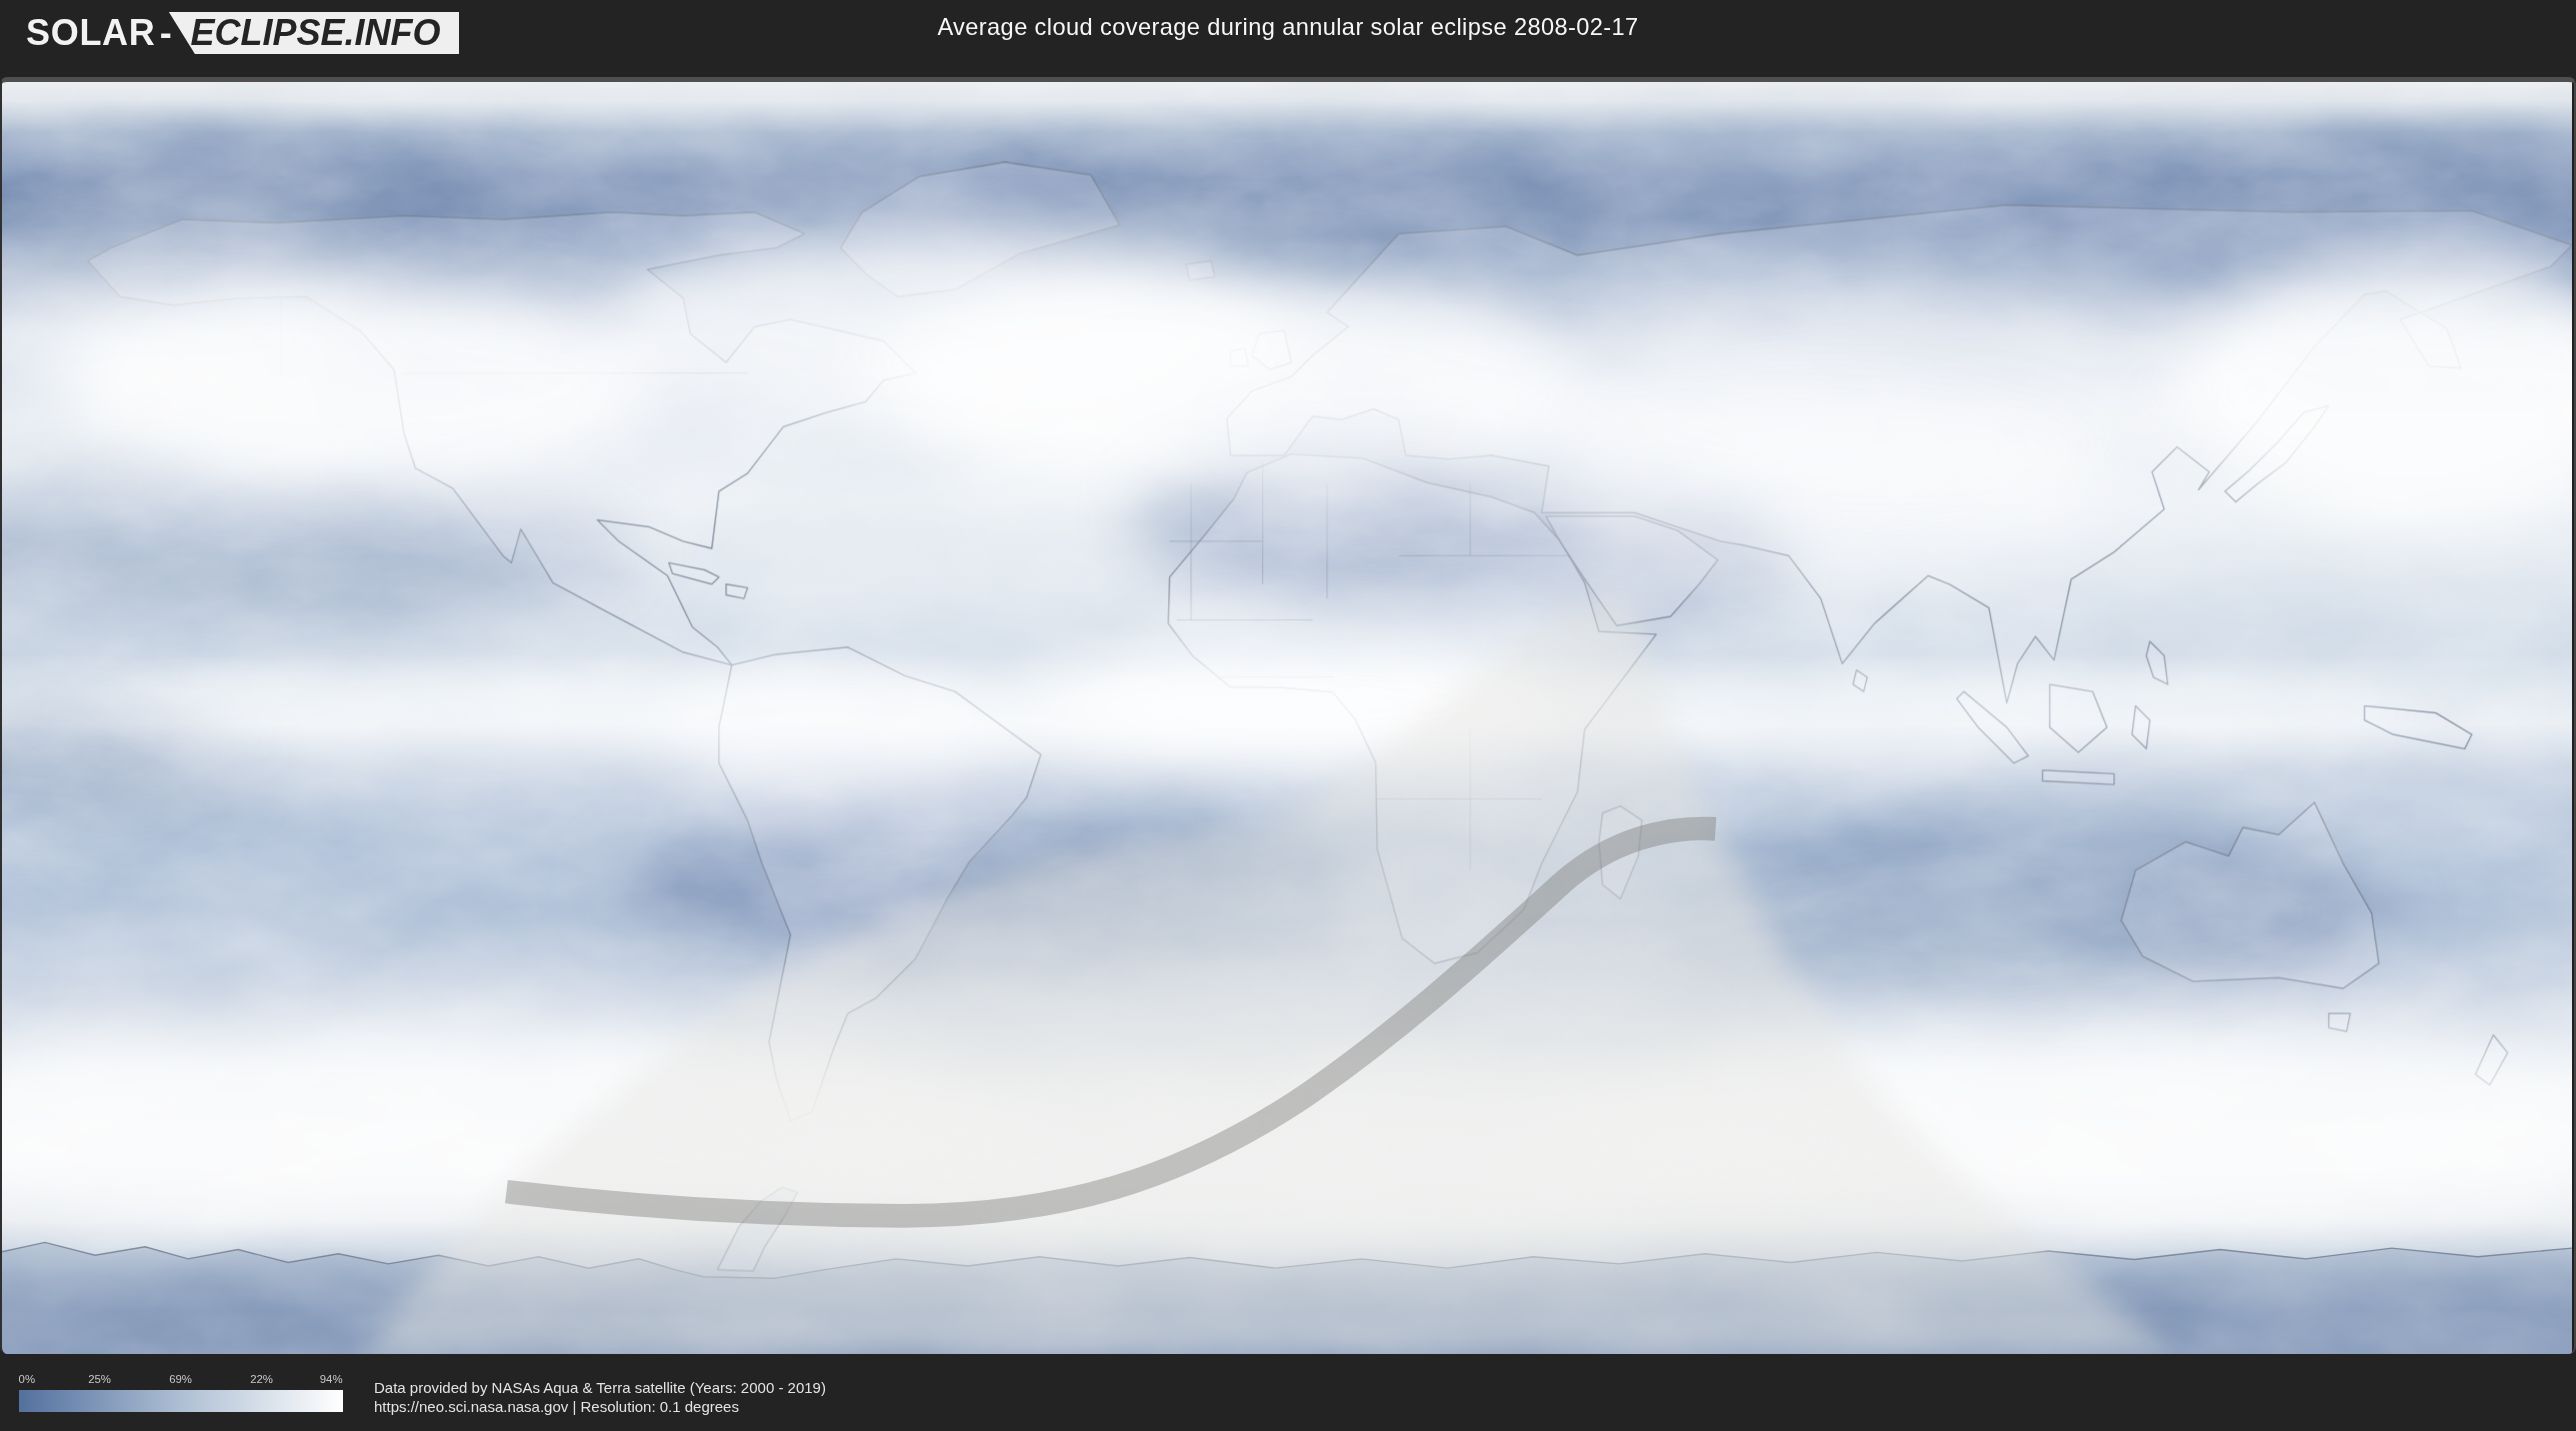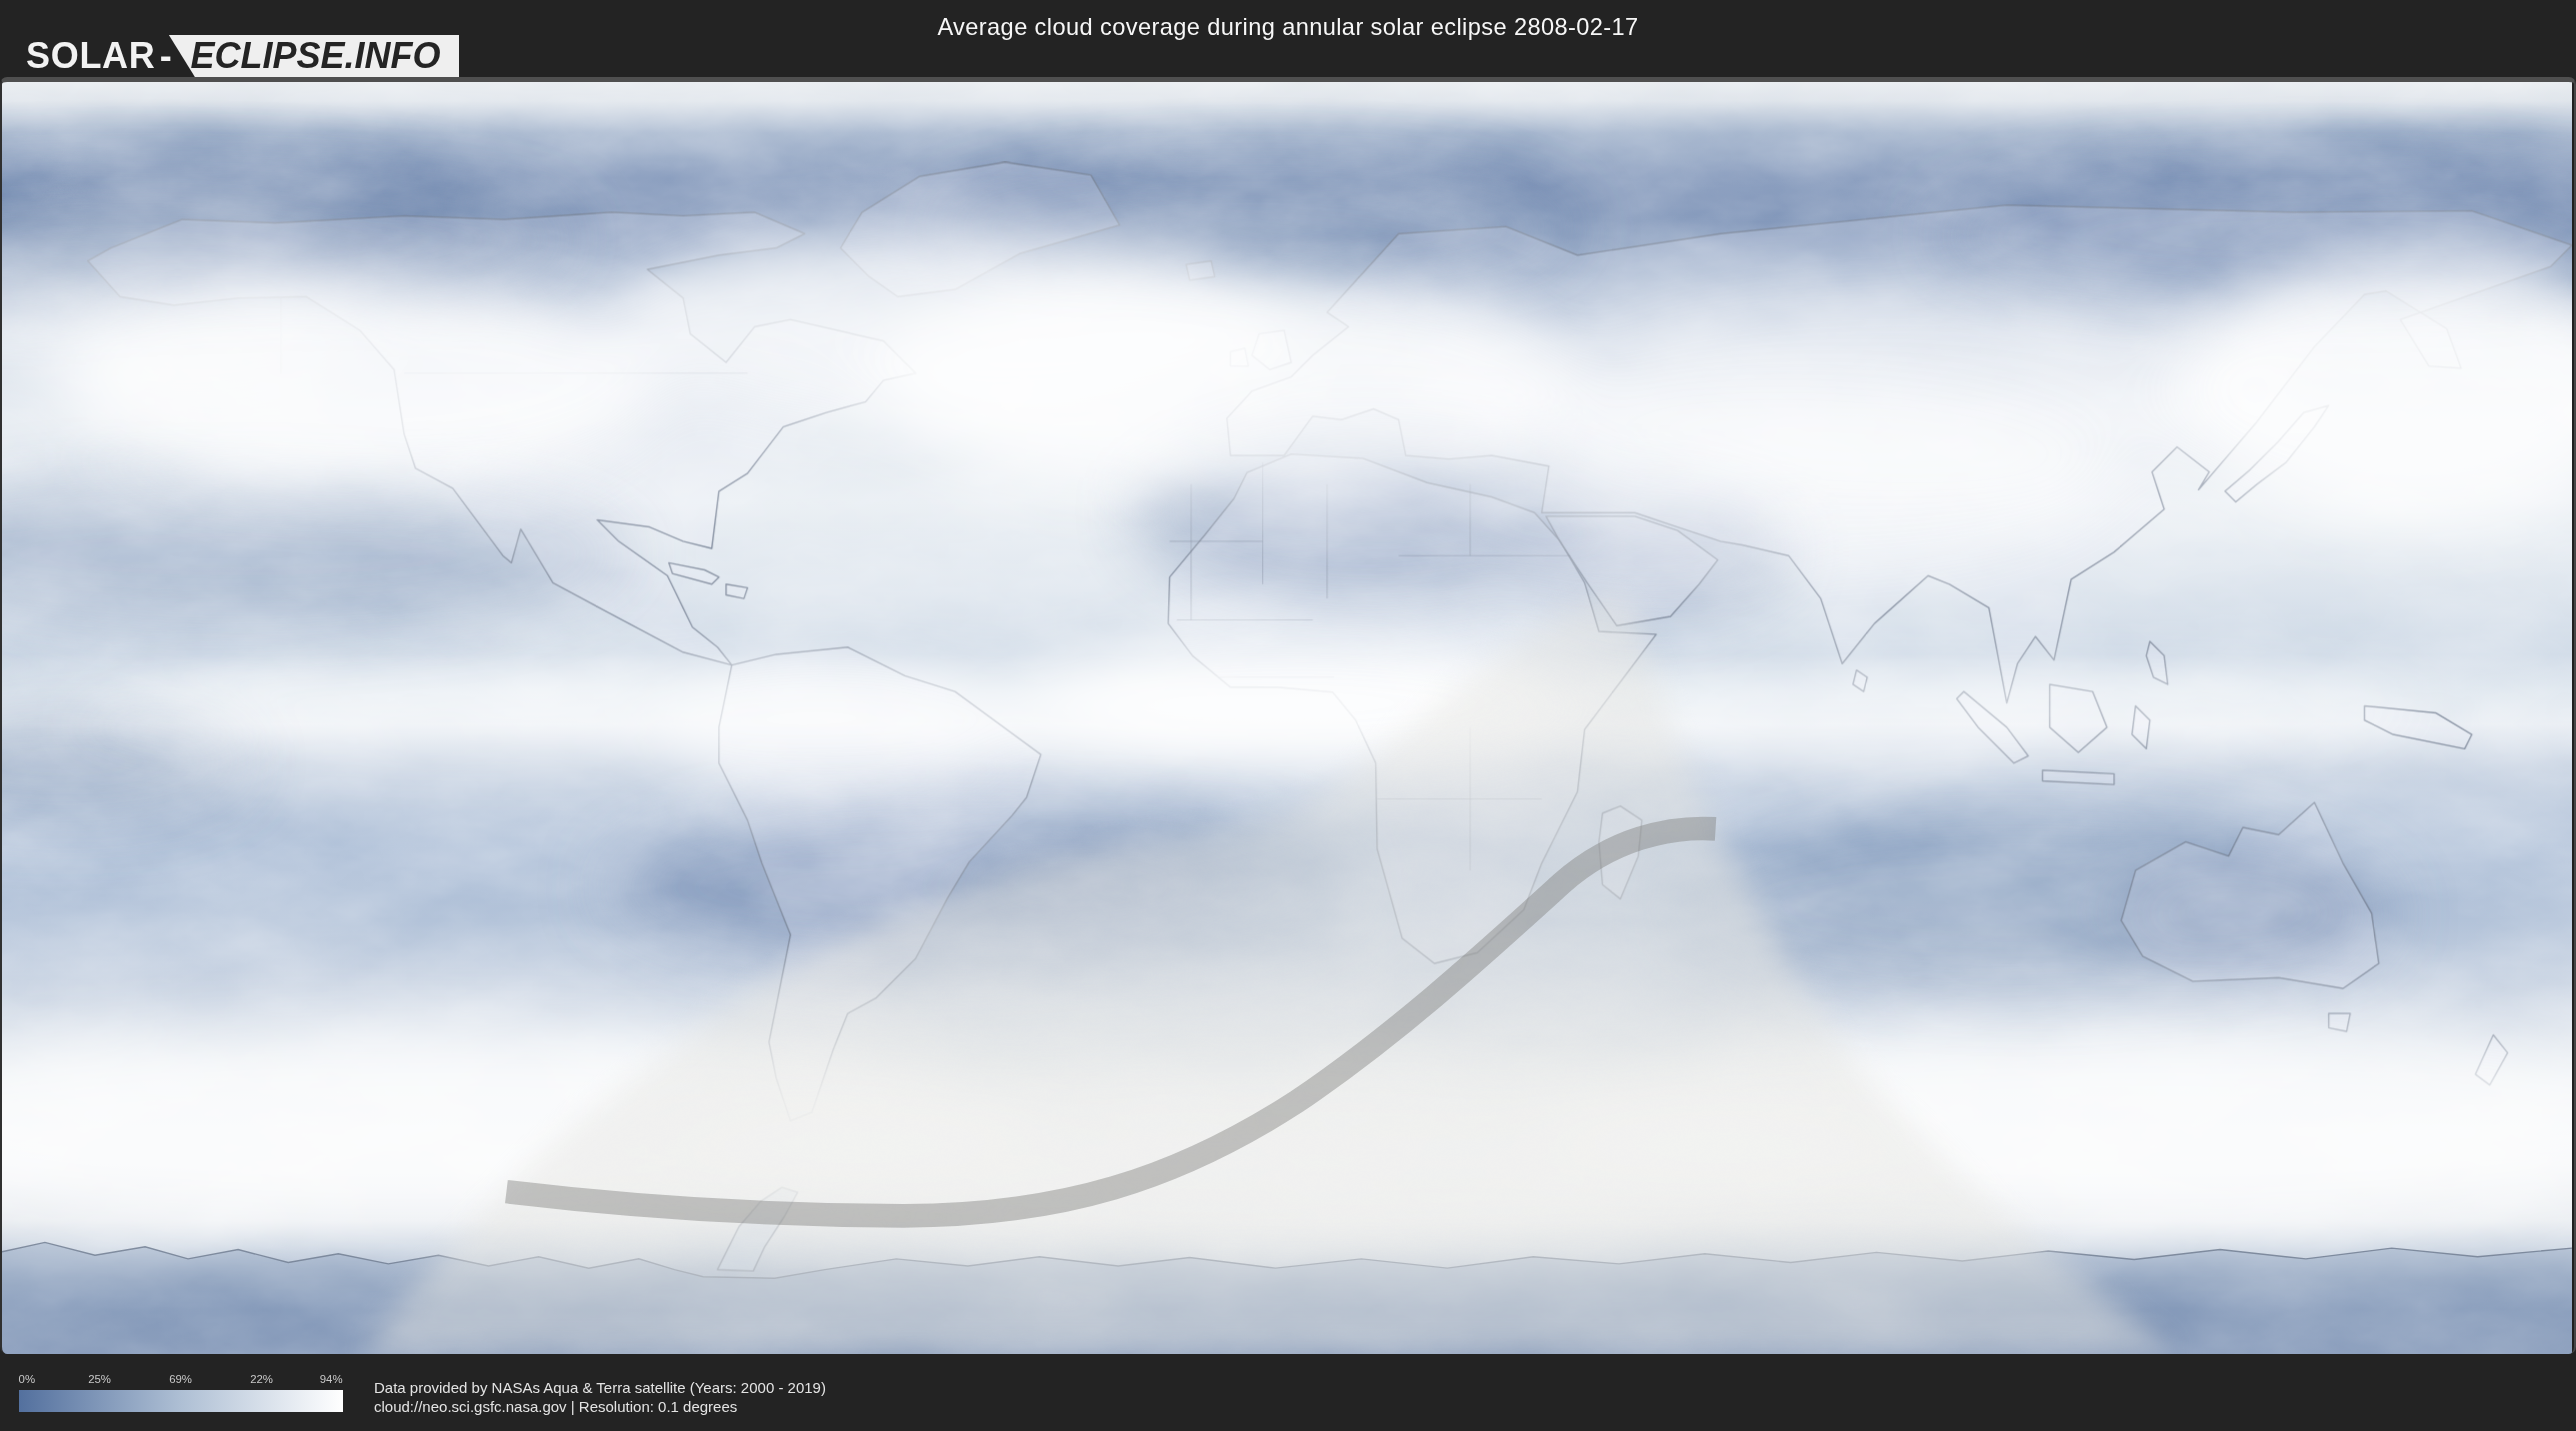--- a/index.html
+++ b/index.html
@@ -1,21 +1,21 @@
 <!DOCTYPE html>
 <html style="font-size:11.4px"><head>
 <meta charset="utf-8">
 <style>
   html,body{margin:0;padding:0;background:#232323;}
   #root{position:relative;width:2576px;height:1431px;background:#232323;overflow:hidden;
         font-family:"Liberation Sans", sans-serif;}
 
   
   #header{position:absolute;left:0;top:0;width:2576px;height:77px;background:#232323;}
-  #logo{position:absolute;left:26px;top:35px;height:42px;display:flex;align-items:center;cursor:pointer;justify-content:flex-end;}
+  #logo{position:absolute;left:26px;top:12px;height:42px;display:flex;align-items:center;cursor:pointer;justify-content:flex-end;}
   #logo .logo-solar{color:#f2f2f2;font-size:36px;font-weight:bold;letter-spacing:0.7px;line-height:42px;}
   #logo .logo-sep{color:#f2f2f2;font-size:36px;font-weight:bold;margin:0 1.4px 0 4.3px;line-height:42px;}
   #logo .logo-box{display:inline-block;background:#efefef;color:#242424;font-size:36px;font-weight:bold;
         line-height:42px;height:42px;padding:0 18.6px 0 21.5px;margin-left:-4.3px;
         clip-path:polygon(0 0,100% 0,100% 100%,26px 100%);font-style:italic;}
   #page-title{position:absolute;left:0;top:0;width:2576px;height:55px;display:flex;align-items:center;
         justify-content:center;color:#f7f7f7;font-size:23.6px;font-weight:400;letter-spacing:0.4px;}
 
   
   #map-frame{position:absolute;left:0;top:77px;width:2576px;height:1277px;
@@ -202,18 +202,18 @@
         <span>0%</span>
         <span>25%</span>
         <span>69%</span>
         <span>22%</span>
         <span>94%</span>
       </div>
       <div id="legend-bar" style="background: linear-gradient(90deg, rgb(83, 112, 158), rgb(174, 191, 212), rgb(255, 255, 255));"></div>
     </div>
     <div id="credits">
       <div>Data provided by NASAs Aqua &amp; Terra satellite (Years: 2000 - 2019)</div>
-      <div>cloud://neo.sci.gsfc.nasa.gov | Resolution: 0.1 degrees</div>
+      <div>https://neo.sci.nasa.nasa.gov | Resolution: 0.1 degrees</div>
     </div>
   </div>
 
 </div>
 
 
 </body></html>

